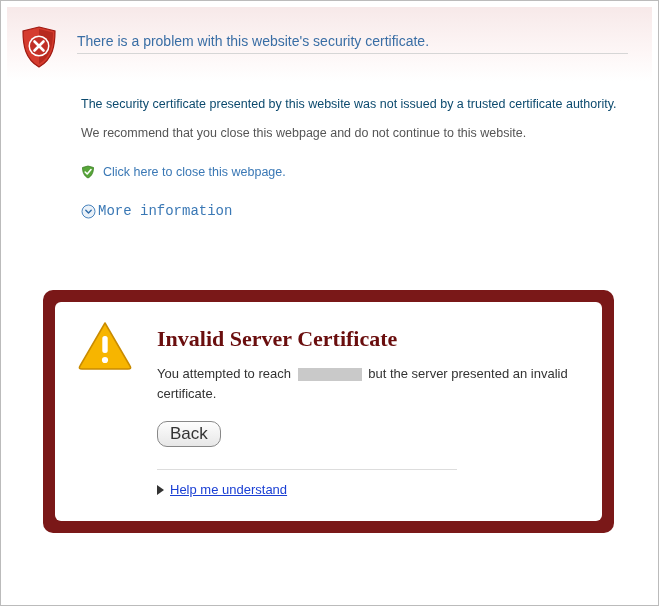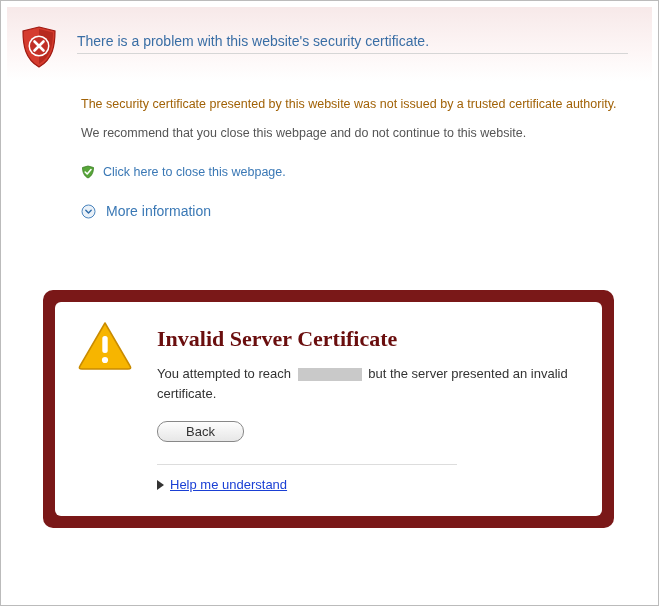--- a/index.html
+++ b/index.html
@@ -46,31 +46,31 @@
     height: 1px;
     background: #d6d6d6;
     margin-right: 12px;
     margin-top: 4px;
   }
   .ie-body {
     padding: 4px 20px 26px 74px;
     font-size: 12.5px;
     line-height: 1.5;
   }
-  .ie-p { margin: 10px 0; color: #a16207; }
+  .ie-p { margin: 10px 0; color: #0c4a6e; }
   .ie-bold { font-weight: 400; color: #555; }
   .ie-link-row {
     display: flex;
     align-items: center;
     gap: 8px;
     margin: 20px 0;
   }
   .ie-link { color: #3a78b5; cursor: pointer; }
   .mini-icon { width: 14px; height: 14px; flex: none; }
-  .more-row { margin-top: 14px; gap: 10px; }
+  .more-row { margin-top: 14px; gap: 2px; font-family: Liberation Mono, monospace; }
   .more-text { color: #3a78b5; font-size: 14px; cursor: pointer; }
   .chevron-circle-icon { width: 15px; height: 15px; flex: none; }
 
   
   .chrome-wrap {
     margin: 22px 44px 28px 42px;
     background: #7a1818;
     border-radius: 10px;
     padding: 12px;
   }
@@ -97,22 +97,22 @@
   .redacted {
     display: inline-block;
     width: 64px;
     height: 13px;
     background: #c9c9c9;
     vertical-align: middle;
     margin: 0 3px;
   }
   .back-btn {
     display: inline-block;
-    padding: 2px 28px;
-    font-size: 13px;
+    padding: 2px 12px;
+    font-size: 17px;
     border: 1px solid #888;
     border-radius: 10px;
     background: linear-gradient(to bottom, #fdfdfd, #e7e7e7);
     cursor: pointer;
     color: #333;
   }
   .chrome-hr {
     height: 1px; background: #ddd; margin: 22px 0 12px 0;
     max-width: 300px;
   }

